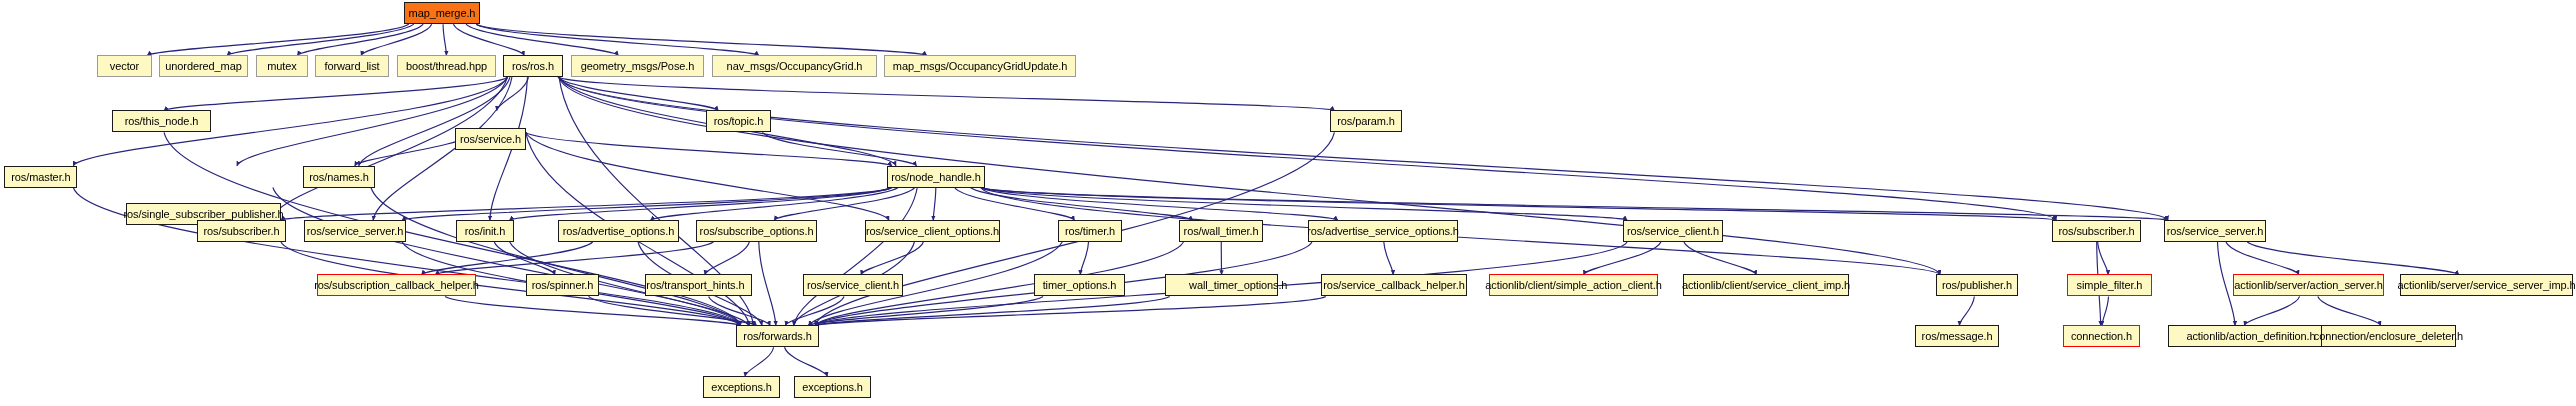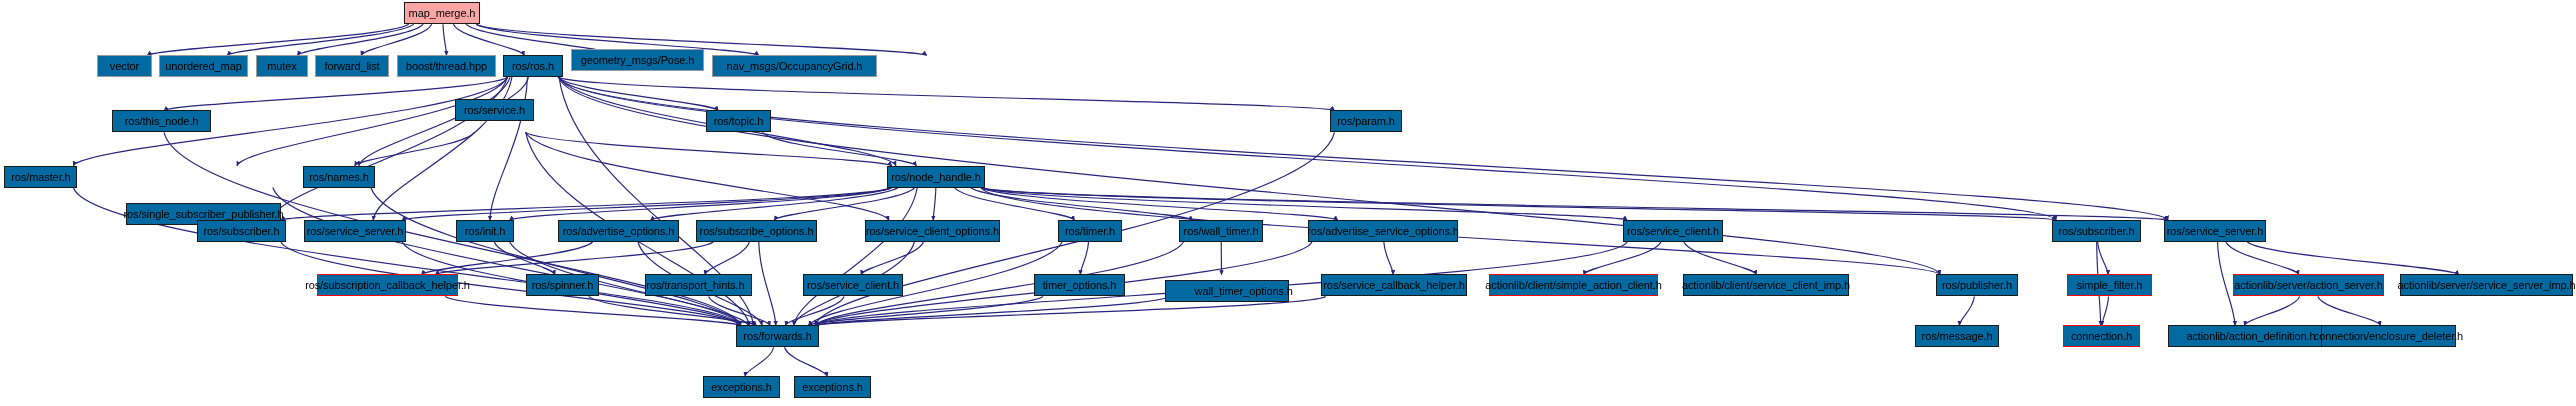--- a/index.html
+++ b/index.html
@@ -23,37 +23,37 @@
     height: 407px;
     pointer-events: none;
   }
   .node {
     position: absolute;
     box-sizing: border-box;
     display: flex;
     align-items: center;
     justify-content: center;
     height: 22px;
-    background: #0369a1;
+    background: #fef9c3;
     border: 0.7px solid #9a9a9a;
     color: #000000;
     font-size: 11px;
     line-height: 1;
     white-space: nowrap;
     padding: 0 6.5px;
     letter-spacing: -0.1px;
   }
   .node.solid {
     border: 1.1px solid #1a1a1a;
   }
   .node.red {
     border: 1.1px solid #ff0000;
   }
   .node.root {
-    background: #fca5a5;
+    background: #f97316;
     border: 1.1px solid #1a1a1a;
   }
   .node .lbl {
     pointer-events: none;
   }
 </style>
 </head>
 <body>
 
 <div id="graph">
@@ -164,30 +164,33 @@
     </div>
     <div class="node " style="left: 315px; top: 55px; width: 74px;">
       <span class="lbl">forward_list</span>
     </div>
     <div class="node " style="left: 397px; top: 55px; width: 99px;">
       <span class="lbl">boost/thread.hpp</span>
     </div>
     <div class="node solid" style="left: 503px; top: 55px; width: 60px;">
       <span class="lbl">ros/ros.h</span>
     </div>
-    <div class="node " style="left: 571px; top: 49px; width: 133px;">
+    <div class="node " style="left: 571px; top: 55px; width: 133px;">
       <span class="lbl">geometry_msgs/Pose.h</span>
     </div>
     <div class="node " style="left: 712px; top: 55px; width: 165px;">
       <span class="lbl">nav_msgs/OccupancyGrid.h</span>
     </div>
+    <div class="node " style="left: 884px; top: 55px; width: 192px;">
+      <span class="lbl">map_msgs/OccupancyGridUpdate.h</span>
+    </div>
     <div class="node solid" style="left: 85px; top: 110px; width: 99px; margin-left: 27px;">
       <span class="lbl">ros/this_node.h</span>
     </div>
-    <div class="node solid" style="left: 455px; top: 99px; width: 79px;">
+    <div class="node solid" style="left: 455px; top: 128px; width: 71px;">
       <span class="lbl">ros/service.h</span>
     </div>
     <div class="node solid" style="left: 706px; top: 110px; width: 65px;">
       <span class="lbl">ros/topic.h</span>
     </div>
     <div class="node solid" style="left: 1330px; top: 110px; width: 72px;">
       <span class="lbl">ros/param.h</span>
     </div>
     <div class="node solid" style="left: 4.4px; top: 166px; width: 73px;">
       <span class="lbl">ros/master.h</span>
@@ -230,36 +233,36 @@
     </div>
     <div class="node solid" style="left: 1623px; top: 220px; width: 100px;">
       <span class="lbl">ros/service_client.h</span>
     </div>
     <div class="node solid" style="left: 2052px; top: 220px; width: 89px;">
       <span class="lbl">ros/subscriber.h</span>
     </div>
     <div class="node solid" style="left: 2164px; top: 220px; width: 102px;">
       <span class="lbl">ros/service_server.h</span>
     </div>
-    <div class="node red" style="left: 317px; top: 274px; width: 141px; text-align: center;">
+    <div class="node red" style="left: 317px; top: 274px; width: 159px; text-align: center;">
       <span class="lbl">ros/subscription_callback_helper.h</span>
     </div>
     <div class="node solid" style="left: 526px; top: 274px; width: 73px;">
       <span class="lbl">ros/spinner.h</span>
     </div>
     <div class="node solid" style="left: 645px; top: 274px; width: 107px; justify-content: flex-end;">
       <span class="lbl">ros/transport_hints.h</span>
     </div>
     <div class="node solid" style="left: 803px; top: 274px; width: 100px;">
       <span class="lbl">ros/service_client.h</span>
     </div>
     <div class="node solid" style="left: 1034px; top: 274px; width: 91px;">
       <span class="lbl">timer_options.h</span>
     </div>
-    <div class="node solid" style="left: 1165px; top: 280px; width: 124px; padding-left: 40px;">
+    <div class="node solid" style="left: 1165px; top: 274px; width: 113px; padding-left: 40px;">
       <span class="lbl">wall_timer_options.h</span>
     </div>
     <div class="node solid" style="left: 1321px; top: 274px; width: 146px;">
       <span class="lbl">ros/service_callback_helper.h</span>
     </div>
     <div class="node red" style="left: 1489px; top: 274px; width: 169px;">
       <span class="lbl">actionlib/client/simple_action_client.h</span>
     </div>
     <div class="node solid" style="left: 1683px; top: 274px; width: 166px;">
       <span class="lbl">actionlib/client/service_client_imp.h</span>

